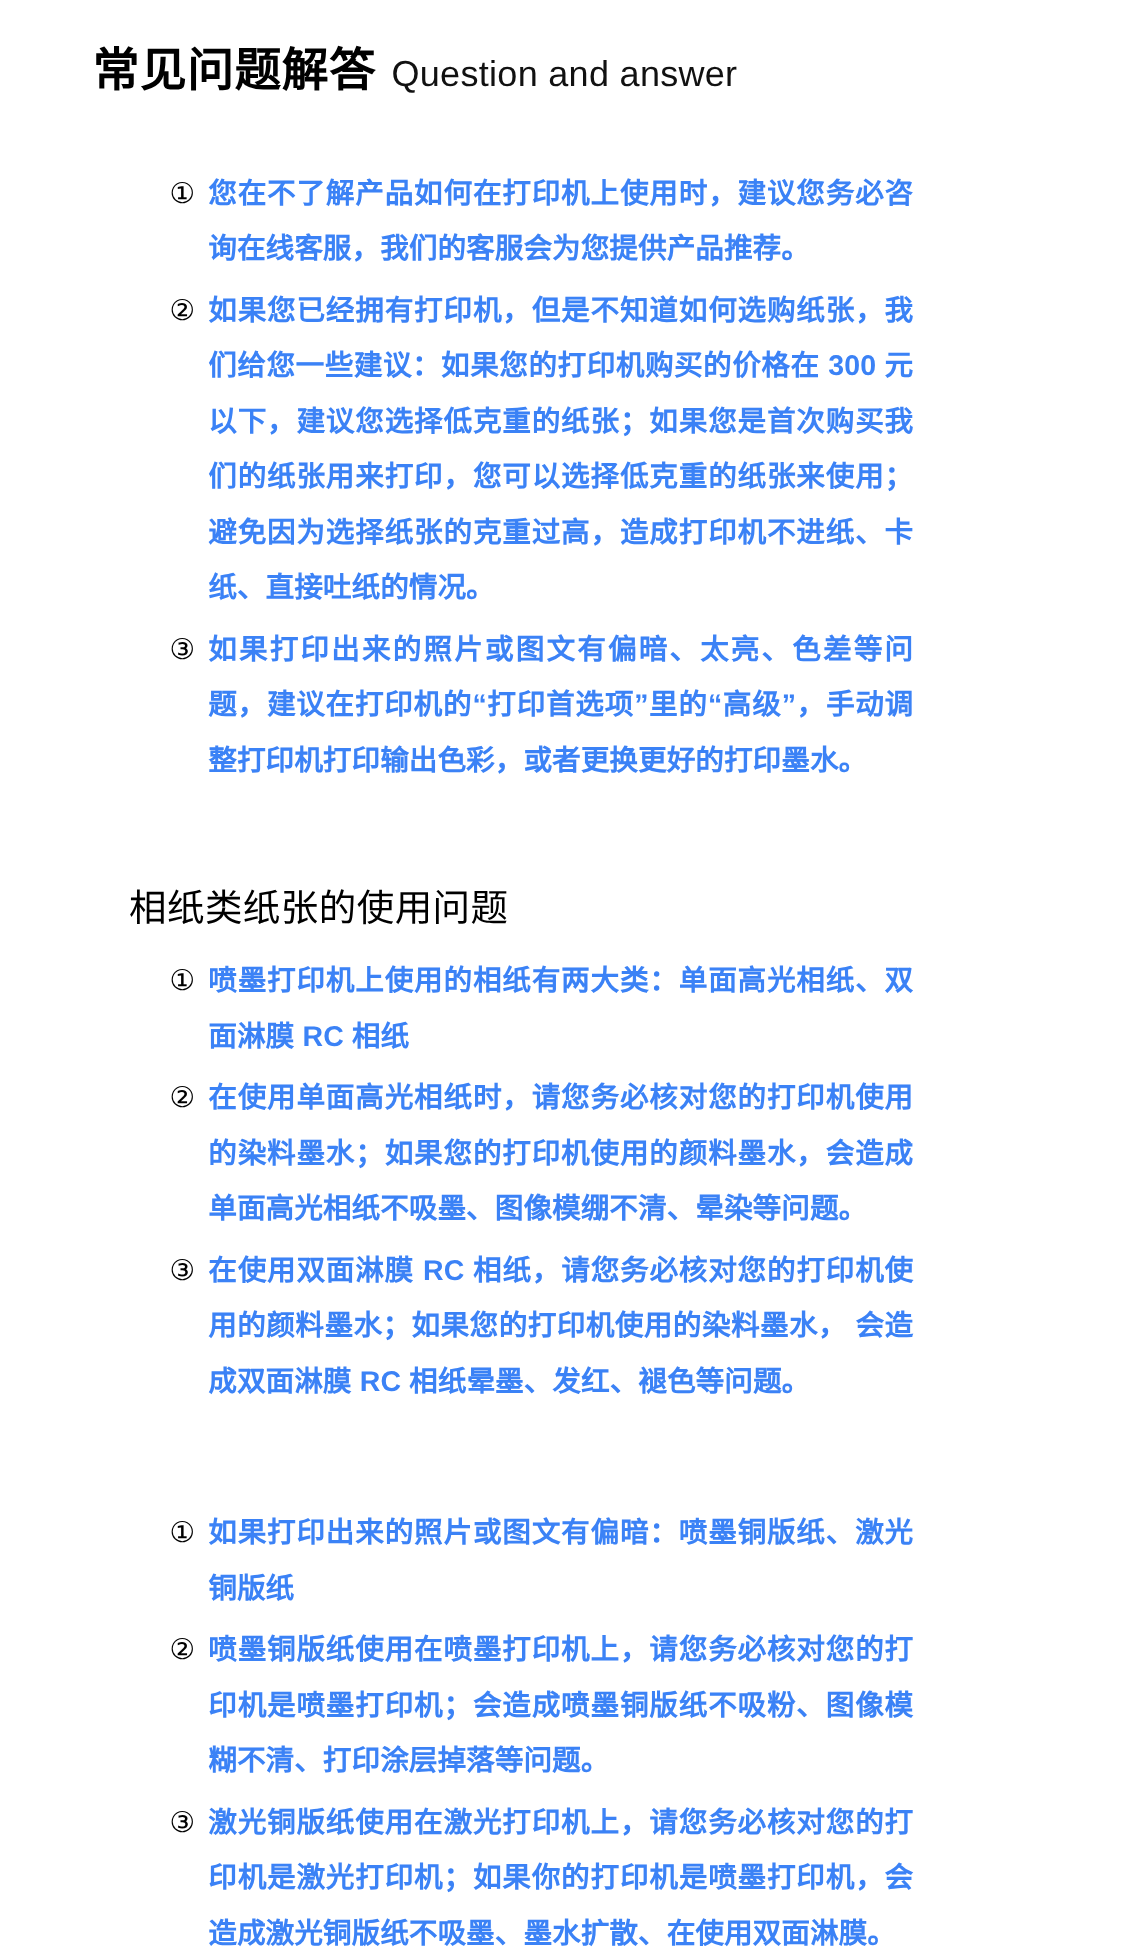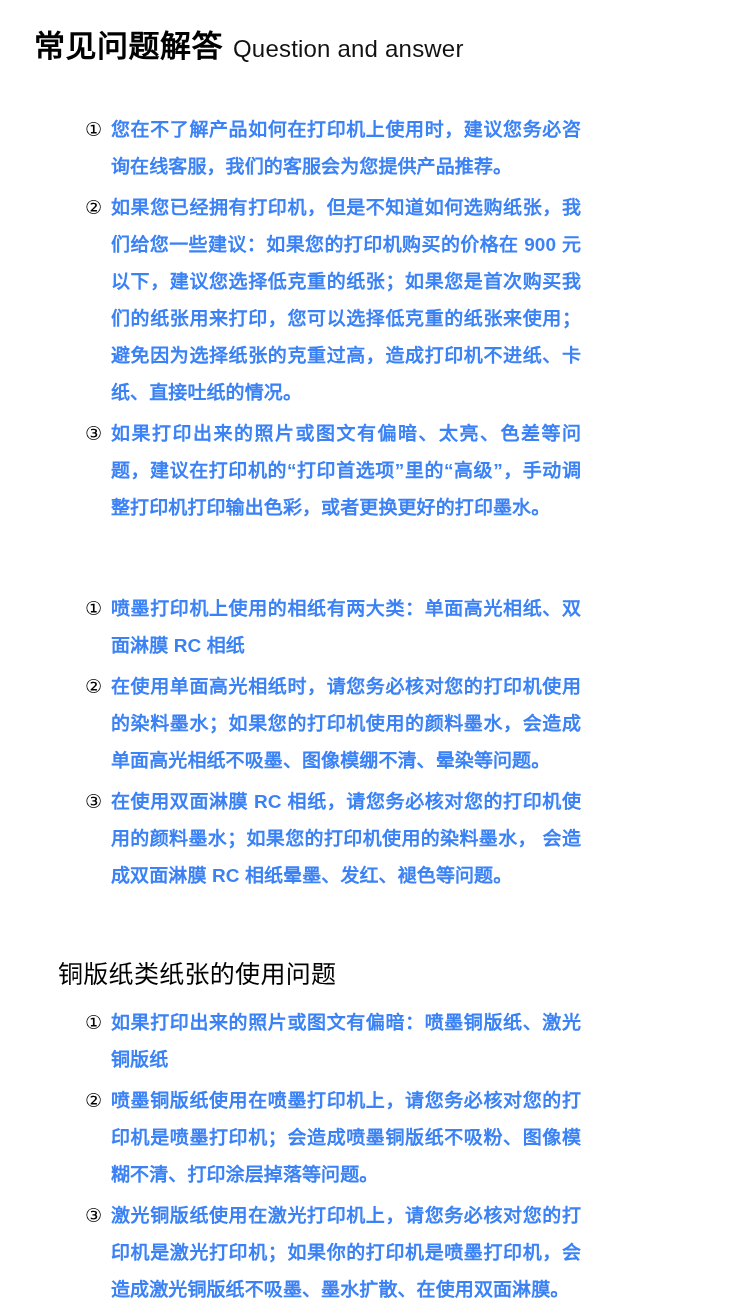--- a/index.html
+++ b/index.html
@@ -18,20 +18,21 @@
     overflow: hidden;
   }
 
   .page {
     position: relative;
     width: 613px;
     height: 1304px;
     box-sizing: border-box;
     padding: 0;
     background: #ffffff;
+    margin-left: 28px;
   }
 
   
   .masthead {
     padding: 28px 0 0 34px;
     display: flex;
     align-items: baseline;
     gap: 10px;
     white-space: nowrap;
   }
@@ -119,46 +120,46 @@
 
   <div id="sections-root">
       <section class="section section--first">
         <ul class="item-list">
           <li class="item">
             <span class="item-marker">①</span>
             <span class="item-text">您在不了解产品如何在打印机上使用时，建议您务必咨询在线客服，我们的客服会为您提供产品推荐。</span>
           </li>
           <li class="item">
             <span class="item-marker">②</span>
-            <span class="item-text">如果您已经拥有打印机，但是不知道如何选购纸张，我们给您一些建议：如果您的打印机购买的价格在 900 元以下，建议您选择低克重的纸张；如果您是首次购买我们的纸张用来打印，您可以选择低克重的纸张来使用；避免因为选择纸张的克重过高，造成打印机不进纸、卡纸、直接吐纸的情况。</span>
+            <span class="item-text">如果您已经拥有打印机，但是不知道如何选购纸张，我们给您一些建议：如果您的打印机购买的价格在 300 元以下，建议您选择低克重的纸张；如果您是首次购买我们的纸张用来打印，您可以选择低克重的纸张来使用；避免因为选择纸张的克重过高，造成打印机不进纸、卡纸、直接吐纸的情况。</span>
           </li>
           <li class="item">
             <span class="item-marker">③</span>
             <span class="item-text">如果打印出来的照片或图文有偏暗、太亮、色差等问题，建议在打印机的“打印首选项”里的“高级”，手动调整打印机打印输出色彩，或者更换更好的打印墨水。</span>
           </li>
         </ul>
       </section>
       <section class="section section--spaced">
+        <h2 class="section-heading section-heading--normal">相纸类纸张的使用问题</h2>
         <ul class="item-list">
           <li class="item">
             <span class="item-marker">①</span>
             <span class="item-text">喷墨打印机上使用的相纸有两大类：单面高光相纸、双面淋膜 RC 相纸</span>
           </li>
           <li class="item">
             <span class="item-marker">②</span>
             <span class="item-text">在使用单面高光相纸时，请您务必核对您的打印机使用的染料墨水；如果您的打印机使用的颜料墨水，会造成单面高光相纸不吸墨、图像模绷不清、晕染等问题。</span>
           </li>
           <li class="item">
             <span class="item-marker">③</span>
             <span class="item-text">在使用双面淋膜 RC 相纸，请您务必核对您的打印机使用的颜料墨水；如果您的打印机使用的染料墨水， 会造成双面淋膜 RC 相纸晕墨、发红、褪色等问题。</span>
           </li>
         </ul>
       </section>
       <section class="section section--spaced">
-        <h2 class="section-heading section-heading--normal">铜版纸类纸张的使用问题</h2>
         <ul class="item-list">
           <li class="item">
             <span class="item-marker">①</span>
             <span class="item-text">如果打印出来的照片或图文有偏暗：喷墨铜版纸、激光铜版纸</span>
           </li>
           <li class="item">
             <span class="item-marker">②</span>
             <span class="item-text">喷墨铜版纸使用在喷墨打印机上，请您务必核对您的打印机是喷墨打印机；会造成喷墨铜版纸不吸粉、图像模糊不清、打印涂层掉落等问题。</span>
           </li>
           <li class="item">

